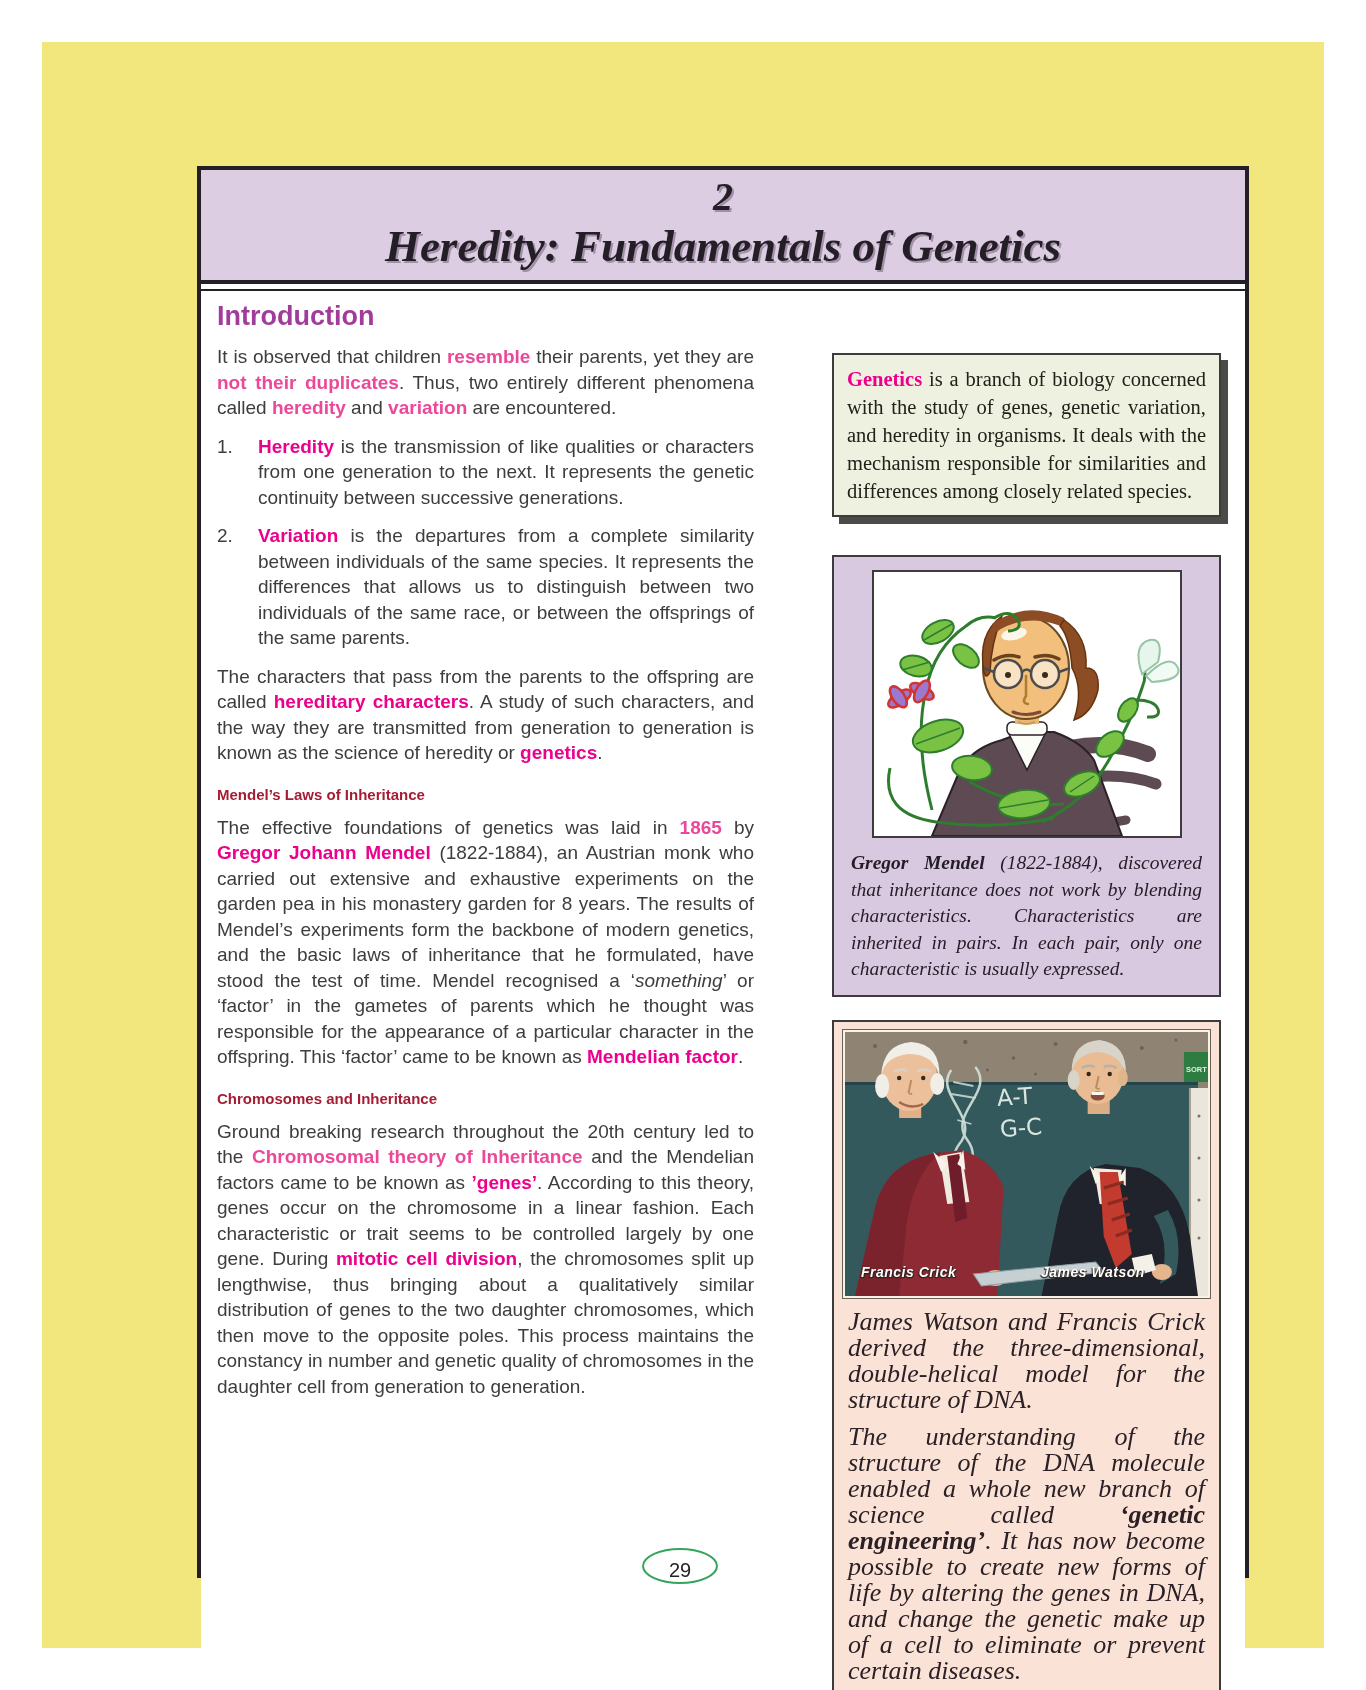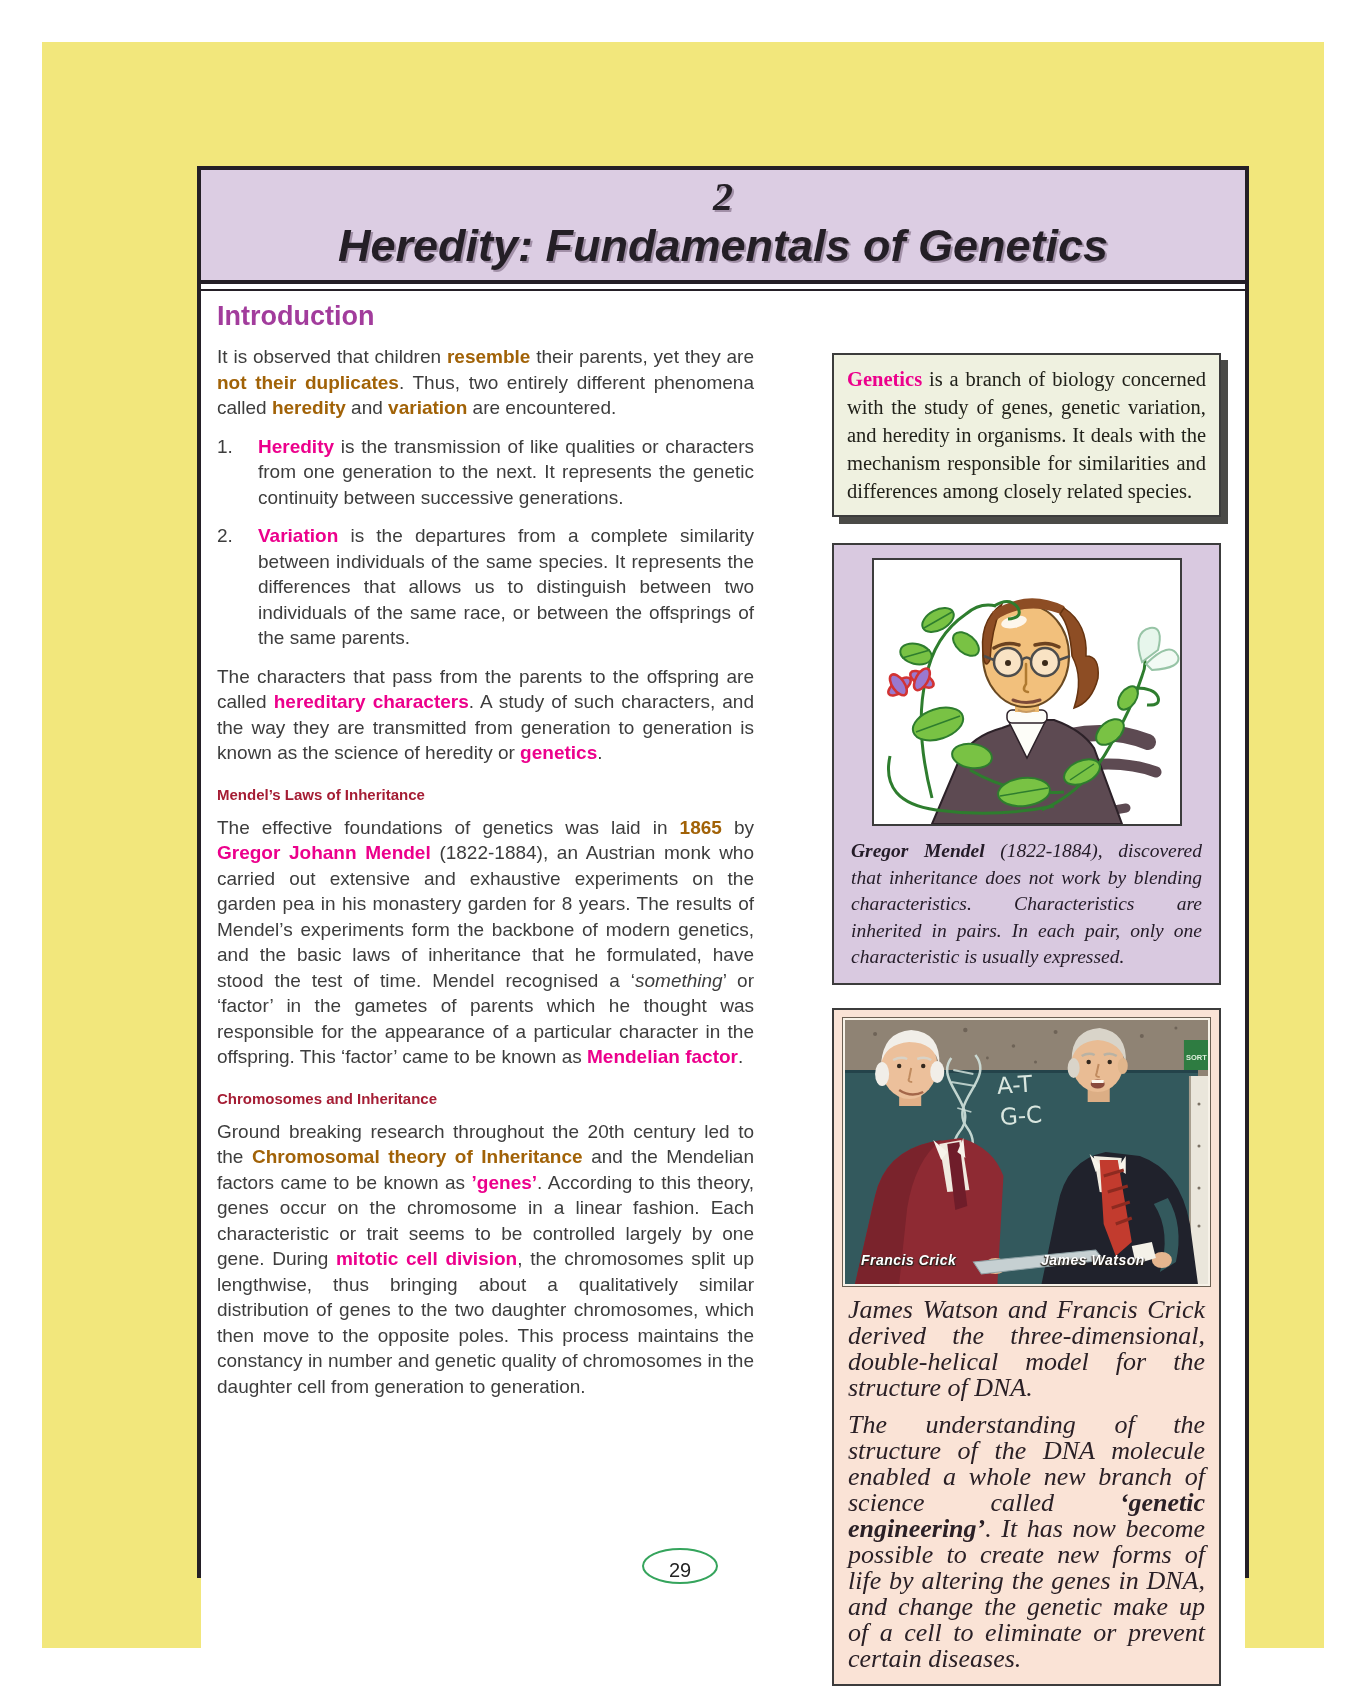--- a/index.html
+++ b/index.html
@@ -7,43 +7,43 @@
     width:1366px;height:1690px;position:relative;background:#ffffff;
     font-family:"Liberation Sans","DejaVu Sans",sans-serif;
     -webkit-font-smoothing:antialiased;
   }
   .yellow-bg{position:absolute;left:42px;top:42px;width:1282px;height:1606px;background:#F2E77C;}
   .frame{position:absolute;left:155px;top:124px;width:1052px;height:1412px;box-sizing:border-box;
     border:4px solid #241f26;background:#fff;}
   .banner{background:#DCCDE3;height:106px;border-bottom:4px solid #241f26;text-align:center;padding-top:4px;}
   .banner .num{font-family:"Liberation Serif","DejaVu Serif",serif;font-weight:700;font-style:italic;
     font-size:40px;line-height:46px;color:#241f26;text-shadow:2px 2px 0 rgba(90,70,95,.45);}
-  .banner .ttl{font-family:Liberation Sans, sans-serif;font-weight:700;font-style:italic;
+  .banner .ttl{font-family:Liberation Serif, serif;font-weight:700;font-style:italic;
     font-size:45px;line-height:52px;color:#241f26;text-shadow:2px 2px 0 rgba(90,70,95,.45);}
   .rule{height:5px;background:#fff;border-bottom:2px solid #241f26;}
   .content{position:relative;height:1621px;background:#fff;overflow:hidden;padding-left:40px;}
   .colL{position:absolute;left:16px;top:8px;width:537px;}
   .colR{position:absolute;left:631px;top:0;width:389px;}
 
   h1.intro{margin:2px 0 12px;font-size:27px;font-weight:700;color:#A23C9C;}
   h2.sub{margin:20px 0 12px;font-size:15px;font-weight:700;color:#A51D34;}
   .p{font-size:19px;line-height:25.5px;color:#3d3d3d;text-align:justify;margin:0 0 13px;}
   .li{display:flex;margin:0 0 13px;}
   .li .n{flex:none;width:41px;font-size:19px;line-height:25.5px;color:#3d3d3d;}
   .li .t{flex:1;font-size:19px;line-height:25.5px;color:#3d3d3d;text-align:justify;}
 
-  .seg-b{font-weight:700;color:#a16207;}
+  .seg-b{font-weight:700;color:#ec4899;}
   .seg-bp{font-weight:700;color:#EC008C;}
   .seg-i{font-style:italic;}
 
   .gbox{margin-top:62px;background:#EFF1E0;border:2px solid #3c3c3c;box-shadow:7px 7px 0 #4a4a47;
     padding:10px 13px;font-family:"Liberation Serif","DejaVu Serif",serif;font-size:20.5px;
     line-height:28px;color:#21211a;text-align:justify;}
 
-  .mbox{margin-top:26px;background:#D9C9E0;border:2px solid #3c3c3c;padding:13px 0 12px;}
+  .mbox{margin-top:38px;background:#D9C9E0;border:2px solid #3c3c3c;padding:13px 0 12px;}
   .mart{width:306px;height:264px;margin:0 auto;background:#fff;border:2px solid #3c3c3c;overflow:hidden;}
   .mcap{margin:12px 17px 0;font-family:"Liberation Serif","DejaVu Serif",serif;font-style:italic;
     font-size:19.5px;line-height:26.5px;color:#241c28;text-align:justify;}
   .mcap .seg-b{color:#241c28;}
 
   .wbox{margin-top:23px;background:#FAE3D6;border:2px solid #3c3c3c;padding:8px 9px 12px;}
   .photo{position:relative;height:264px;border:2px solid #f7f2e8;outline:1px solid #6b5f52;overflow:hidden;text-align:right;}
   .photo svg{display:block;width:100%;height:100%;}
   .plabel{position:absolute;bottom:16px;font-size:14px;font-weight:700;font-style:italic;color:#fff;
     text-shadow:1px 1px 1px #26211c, -1px 1px 1px #26211c;letter-spacing:.5px;}

